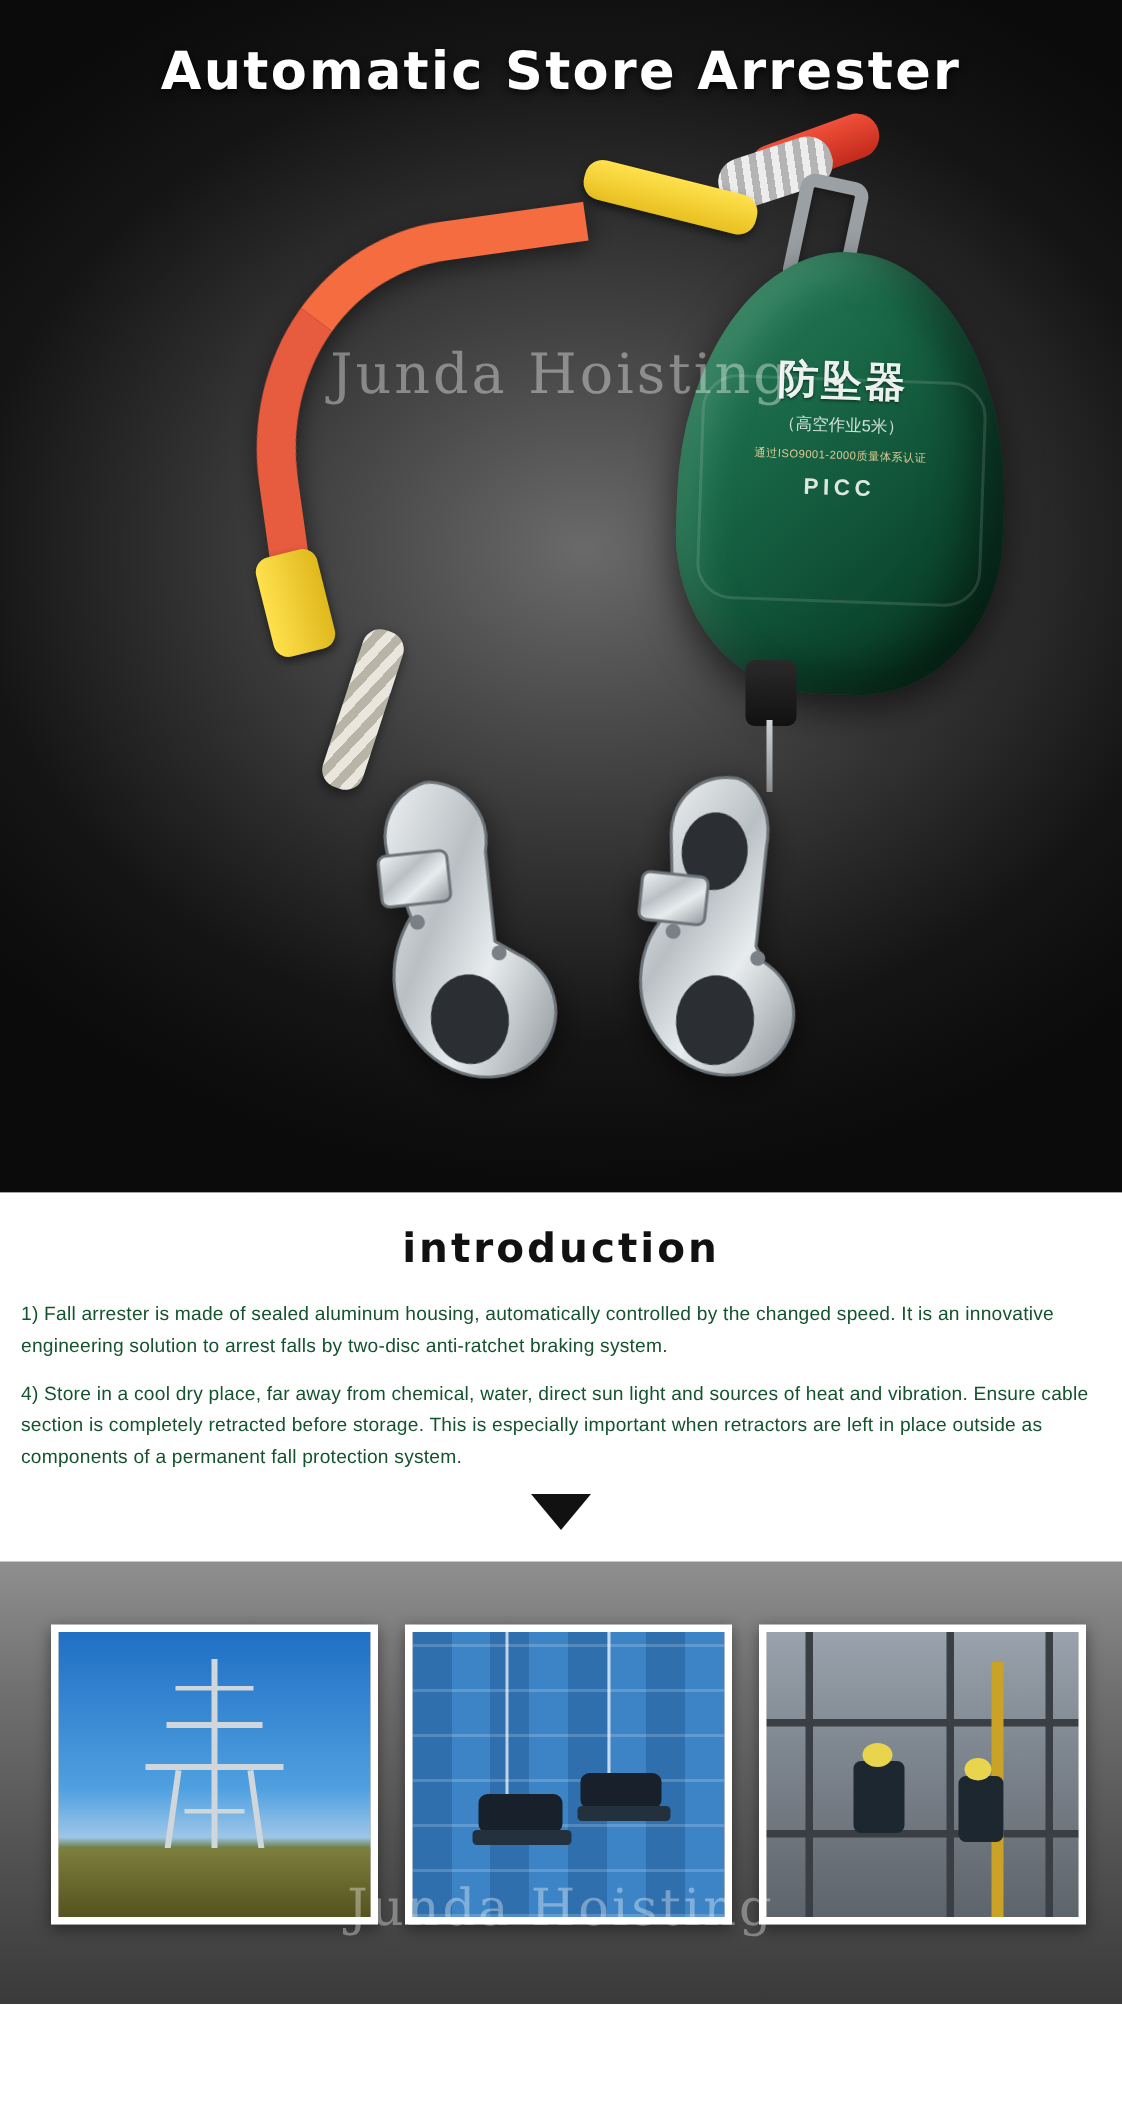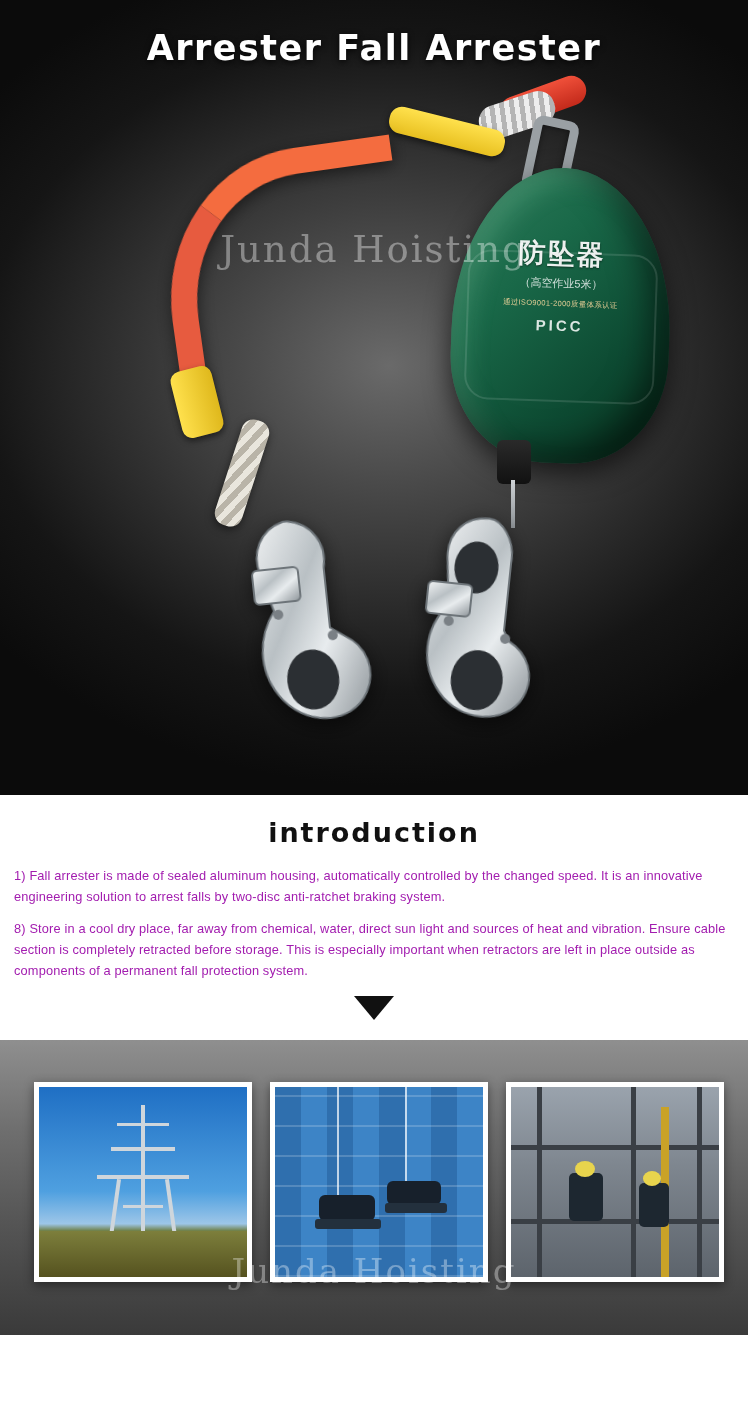--- a/index.html
+++ b/index.html
@@ -187,21 +187,21 @@
     text-align: center;
     font-size: 27px;
     color: #111;
     letter-spacing: 2px;
     margin-bottom: 18px;
     font-family: "DejaVu Sans", sans-serif;
   }
   .intro p {
     font-size: 12.8px;
     line-height: 1.62;
-    color: #a21caf;
+    color: #14532d;
     margin-bottom: 12px;
     letter-spacing: .15px;
   }
   .chevron-wrap { text-align: center; padding: 2px 0 10px 0; }
   .chevron {
     display: inline-block;
     width: 0; height: 0;
     border-left: 20px solid transparent;
     border-right: 20px solid transparent;
     border-top: 24px solid #111;
@@ -313,28 +313,28 @@
       <svg class="hook hook-right" width="140" height="235" viewBox="0 0 140 235">
         <path d="M70 6 C46 6 30 24 32 48 L38 96 C16 122 16 158 38 184 C62 212 108 210 122 180 C132 158 122 136 102 126 L96 116 L96 48 C98 24 82 6 70 6 Z" fill="url(#steel)" stroke="#6d7479" stroke-width="2"></path>
         <ellipse cx="62" cy="56" rx="22" ry="26" fill="#2b2f33"></ellipse>
         <ellipse cx="74" cy="168" rx="26" ry="30" fill="#2b2f33"></ellipse>
         <rect x="16" y="74" width="44" height="32" rx="5" fill="url(#steel)" stroke="#6d7479" stroke-width="2"></rect>
         <circle cx="40" cy="112" r="5" fill="#7a8085"></circle>
         <circle cx="98" cy="124" r="5" fill="#7a8085"></circle>
       </svg>
     </div>
 
-    <div class="hero-title">Arrester Fall Arrester</div>
+    <div class="hero-title">Automatic Store Arrester</div>
     <div class="hero-watermark">Junda Hoisting</div>
   </section>
 
   <section class="intro">
     <h2 class="intro-title">introduction</h2>
     <p>1) Fall arrester is made of sealed aluminum housing, automatically controlled by the changed speed. It is an innovative engineering solution to arrest falls by two-disc anti-ratchet braking system.</p>
-    <p>8) Store in a cool dry place, far away from chemical, water, direct sun light and sources of heat and vibration. Ensure cable section is completely retracted before storage. This is especially important when retractors are left in place outside as components of a permanent fall protection system.</p>
+    <p>4) Store in a cool dry place, far away from chemical, water, direct sun light and sources of heat and vibration. Ensure cable section is completely retracted before storage. This is especially important when retractors are left in place outside as components of a permanent fall protection system.</p>
     <div class="chevron-wrap">
       <span class="chevron"></span>
     </div>
   </section>
 
   <section class="gallery">
     <div class="thumbs">
 
       <div class="thumb t1">
         <div class="pylon">

